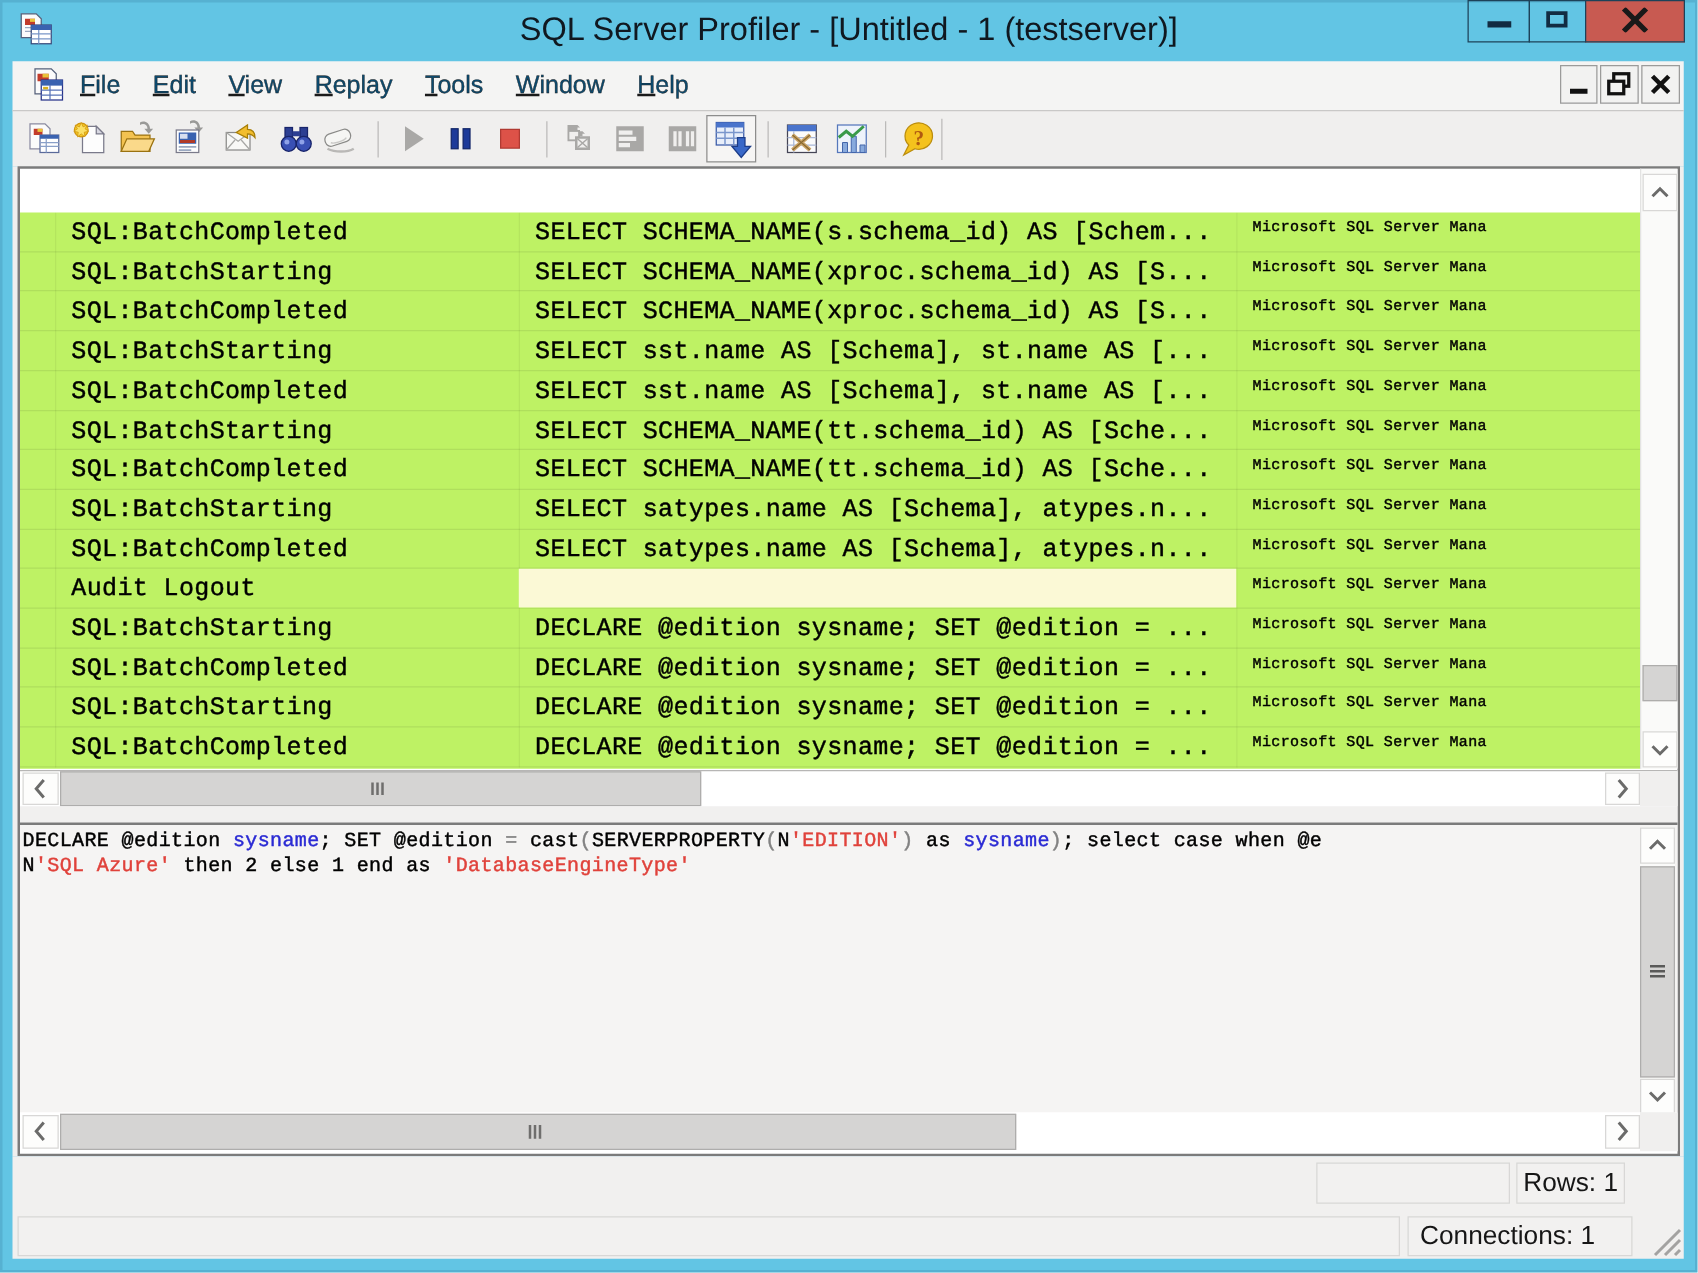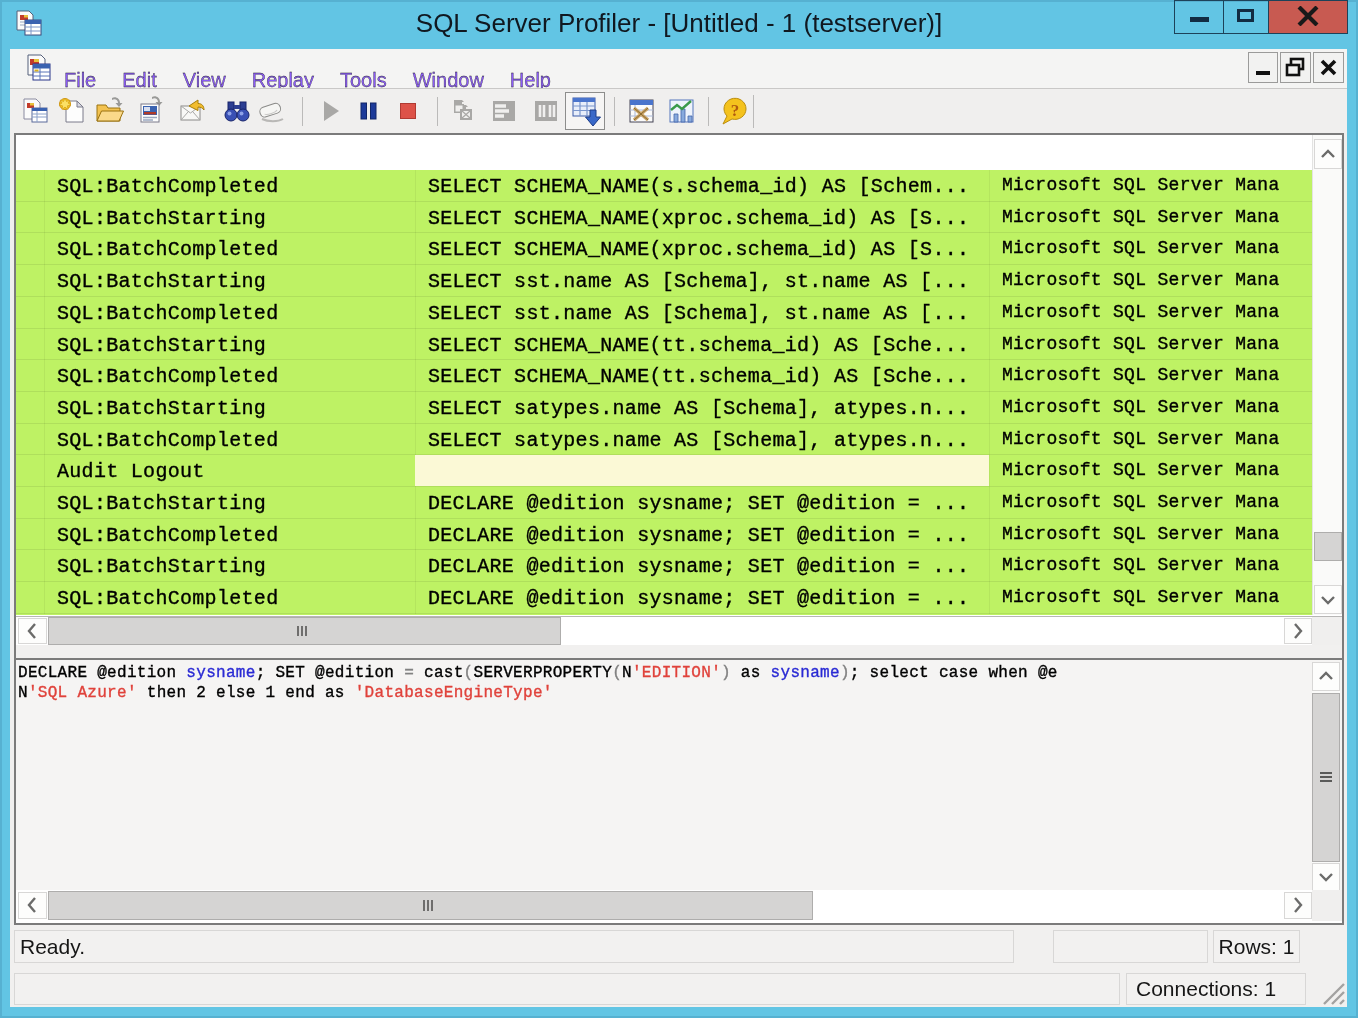--- a/index.html
+++ b/index.html
@@ -5,38 +5,38 @@
   html,body{margin:0;padding:0;}
   #frame{position:relative;width:1358px;height:1018px;background:#62c5e4;overflow:hidden;box-shadow:inset 0 0 0 2px rgba(20,70,100,0.15);
     font-family:"Liberation Sans",sans-serif;}
   .abs{position:absolute;}
   .mono{font-family:"Liberation Mono",monospace;letter-spacing:.3px;-webkit-text-stroke:0.35px #000;}
   #titletext{left:0;top:0;width:1358px;height:49px;line-height:47px;text-align:center;
     font-size:26px;color:#101820;}
   .wbtn{top:0;height:34px;border:1px solid #1d4259;box-sizing:border-box;}
   
   #menubar{left:10px;top:49px;width:1337px;height:39px;background:#f4f4f3;}
-  .mitem{display:inline-block;line-height:39px;font-size:20px;color:#8b5cf6;padding:12px 13px;-webkit-text-stroke:0.3px #1a1a1a;}
+  .mitem{display:inline-block;line-height:39px;font-size:20px;color:#0c4a6e;padding:0 13px;-webkit-text-stroke:0.3px #1a1a1a;}
   .mdib{position:absolute;top:3px;height:31px;box-sizing:border-box;border:1px solid #9b9b9a;background:#f2f2f1;}
   
   #toolbar{left:10px;top:88px;width:1337px;height:45px;background:#f0efee;border-top:1px solid #c9c8c7;box-sizing:border-box;}
   .tsep{position:absolute;top:8px;width:1px;height:29px;background:#bbbab9;}
   .ticon{position:absolute;top:7px;width:30px;height:30px;}
   
   #mdibg{left:10px;top:133px;width:1337px;height:792px;background:#f0efee;}
   #child{left:14px;top:133px;width:1330px;height:792px;border:2px solid #7b7b7b;box-sizing:border-box;background:#fff;}
   
   #ghead{left:16px;top:135px;width:1296px;height:35px;background:#f2f1f0;border-bottom:2px solid #949493;box-sizing:border-box;}
   .hcell{position:absolute;top:0;height:33px;line-height:33px;font-size:19px;color:#1b1b1b;border-right:1px solid #cfcecd;box-sizing:border-box;padding-top:3px;}
   
   #grows{left:16px;top:170px;width:1296px;height:445px;background:#bef264;overflow:hidden;}
   .grow{position:relative;height:31.71px;border-bottom:1px solid rgba(0,0,0,0.08);box-sizing:border-box;}
   .c1{position:absolute;left:41px;top:5px;font-size:20px;color:#000;}
   .c2{position:absolute;left:412px;top:5px;font-size:20px;color:#000;}
-  .c3{position:absolute;left:986px;top:5px;font-size:18px;color:#000;}
+  .c3{position:absolute;left:986px;top:5px;font-size:12px;color:#000;}
   .vline{position:absolute;top:0;width:1px;height:444px;background:rgba(0,0,0,0.05);}
   
   .sbtn{position:absolute;background:#fdfdfc;border:1px solid #d8d7d6;box-sizing:border-box;}
   .sthumb{position:absolute;background:#d5d4d3;border:1px solid #aeadac;box-sizing:border-box;}
   .chev{stroke:#6b6b6a;stroke-width:2.4;fill:none;}
   
   #sqlpane{left:16px;top:658px;width:1326px;height:232px;background:#f5f4f3;border-top:2px solid #7b7b7b;box-sizing:border-box;}
   #sqltext{position:absolute;left:2px;top:3px;margin:0;font-size:16px;line-height:20px;color:#000;font-family:"Liberation Mono",monospace;letter-spacing:.3px;-webkit-text-stroke:0.35px currentColor;}
   .kw{color:#2a2ad4;} .str{color:#e0423b;} .op{color:#828282;}
   
@@ -324,21 +324,20 @@
         </svg></div>
     <div class="sthumb" style="left:32px;top:1px;width:765px;height:29px;"></div>
     <div class="abs" style="left:407px;top:10px;width:2px;height:11px;background:#6f6e6d;box-shadow:4px 0 #6f6e6d, 8px 0 #6f6e6d;"></div>
     <div class="sbtn" style="left:1268px;top:2px;width:28px;height:27px;"><svg width="26" height="25">
           <path class="chev" d="M10 5 L16 12 L10 19"></path>
         </svg></div>
     <div class="abs" style="left:1296px;top:0;width:30px;height:31px;background:#f0efee;"></div>
   </div>
 
   <div id="statusarea" class="abs"></div>
-  <div class="spanel" style="left:14px;top:930px;width:1000px;height:33px;line-height:31px;padding-left:5px;">Ready.</div>
   <div class="spanel" style="left:1053px;top:930px;width:155px;height:33px;"></div>
   <div class="spanel" style="left:1213px;top:930px;width:87px;height:33px;line-height:31px;text-align:center;">Rows: 1</div>
   <div class="spanel" style="left:14px;top:973px;width:1106px;height:32px;"></div>
   <div class="spanel" style="left:1126px;top:973px;width:180px;height:32px;line-height:30px;padding-left:9px;">Connections: 1</div>
   <svg class="abs" style="left:1318px;top:978px;" width="28" height="28" viewBox="0 0 28 28">
     <path d="M26 6 L6 26 M26 14 L14 26 M26 22 L22 26" stroke="#a3a2a1" stroke-width="2.4" fill="none"></path>
   </svg>
 
 </div>
 

